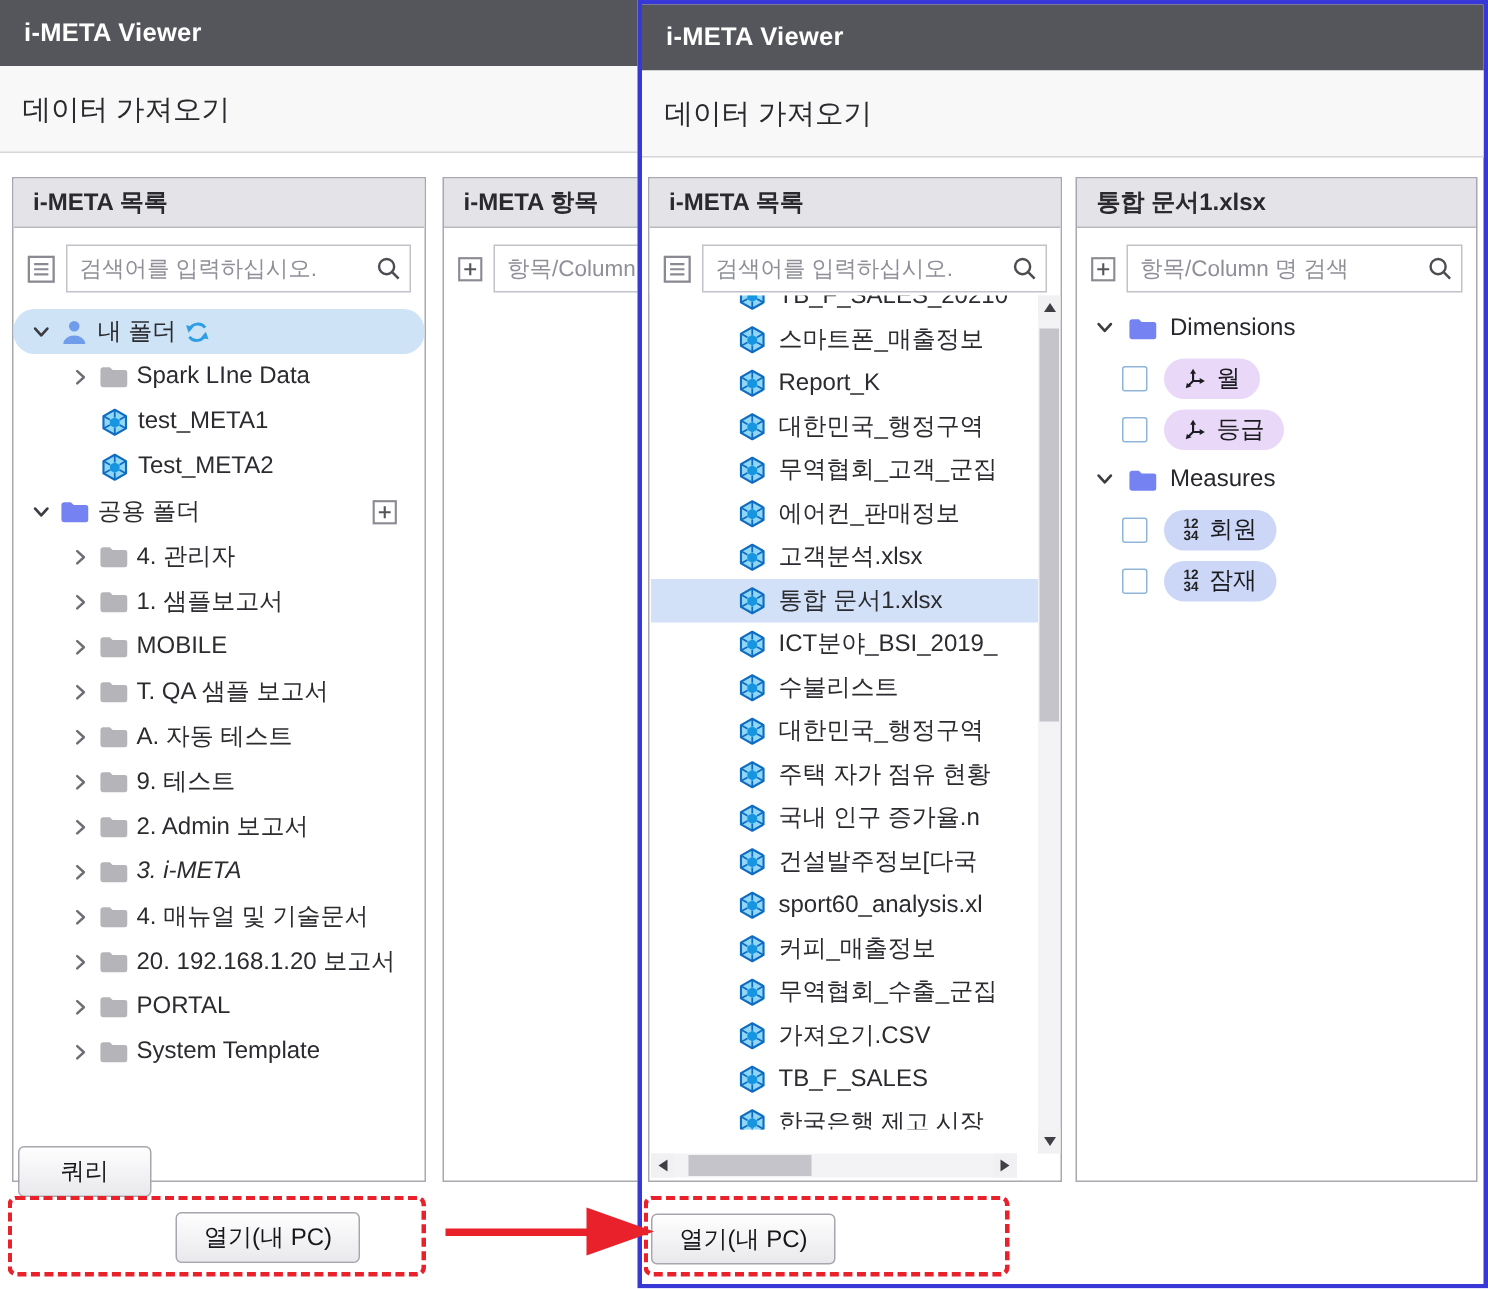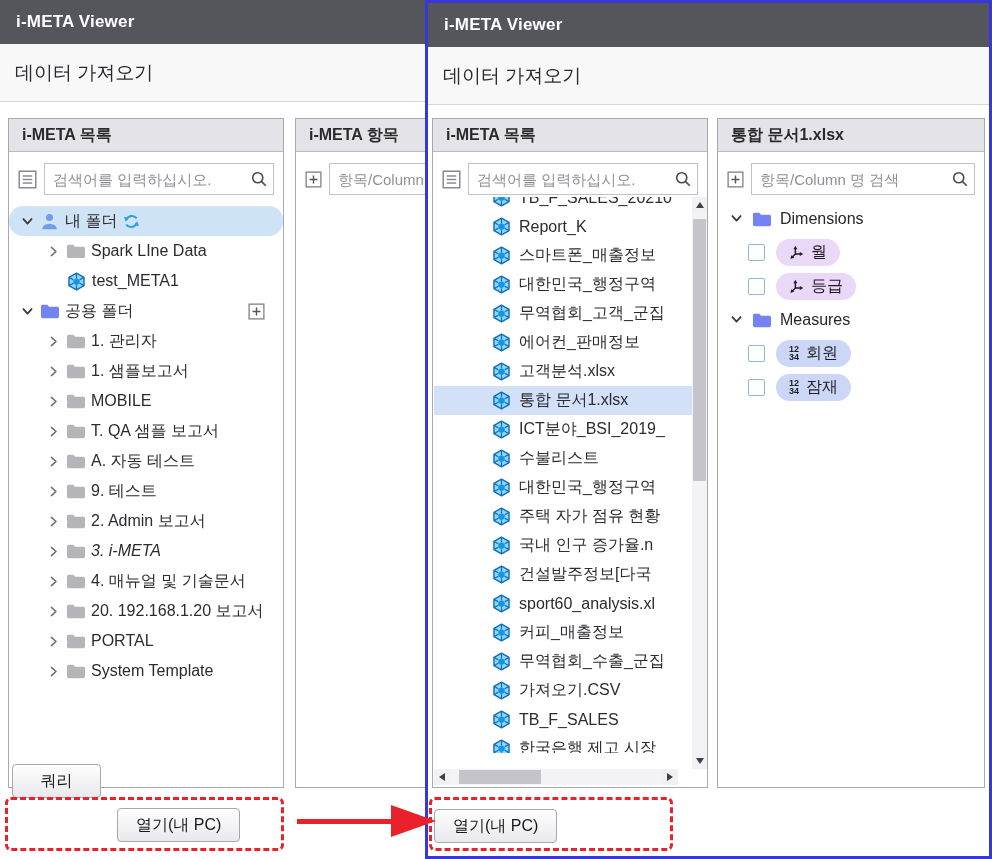--- a/index.html
+++ b/index.html
@@ -147,20 +147,31 @@
             <span class="chev-spacer"></span>
             <span class="icon">
               <svg width="19" height="19" viewBox="0 0 24 24">
                 <polygon points="12,1.5 21.5,6.8 21.5,17.2 12,22.5 2.5,17.2 2.5,6.8" fill="#8fd6f7" stroke="#0f6cc0" stroke-width="1.8" stroke-linejoin="round"></polygon>
                 <path d="M12 1.5v6.2M21.5 6.8l-5.4 3.1M2.5 6.8l5.4 3.1M12 22.5v-5.7M21.5 17.2l-5.4-2.9M2.5 17.2l5.4-2.9" stroke="#0f6cc0" stroke-width="1.5" fill="none"></path>
                 <polygon points="12,7.7 16.1,10 16.1,14.5 12,16.8 7.9,14.5 7.9,10" fill="#1795e0"></polygon>
               </svg>
             </span>
             <span class="row-label">test_META1</span>
           </div>
+          <div class="tree-row" style="padding-left: 38px;">
+            <span class="chev-spacer"></span>
+            <span class="icon">
+              <svg width="19" height="19" viewBox="0 0 24 24">
+                <polygon points="12,1.5 21.5,6.8 21.5,17.2 12,22.5 2.5,17.2 2.5,6.8" fill="#8fd6f7" stroke="#0f6cc0" stroke-width="1.8" stroke-linejoin="round"></polygon>
+                <path d="M12 1.5v6.2M21.5 6.8l-5.4 3.1M2.5 6.8l5.4 3.1M12 22.5v-5.7M21.5 17.2l-5.4-2.9M2.5 17.2l5.4-2.9" stroke="#0f6cc0" stroke-width="1.5" fill="none"></path>
+                <polygon points="12,7.7 16.1,10 16.1,14.5 12,16.8 7.9,14.5 7.9,10" fill="#1795e0"></polygon>
+              </svg>
+            </span>
+            <span class="row-label">Test_META2</span>
+          </div>
           <div class="tree-row" style="padding-left: 12px;">
             <span class="icon">
               <svg width="13" height="13" viewBox="0 0 16 16">
                 <path d="M3 5l5 5.5L13 5" fill="none" stroke="#3c3c42" stroke-width="2.2" stroke-linecap="round" stroke-linejoin="round"></path>
               </svg>
             </span>
             <span class="icon">
               <svg width="19" height="16" viewBox="0 0 20 16">
                 <path d="M1 3.6c0-1.4.7-2.1 2-2.1h4.6l2 2h8.4c1.3 0 2 .7 2 2v8c0 1.4-.7 2-2 2H3c-1.3 0-2-.6-2-2z" fill="#7583f2"></path>
               </svg>
@@ -177,21 +188,21 @@
             <span class="icon">
               <svg width="13" height="13" viewBox="0 0 16 16">
                 <path d="M5.5 3l5.5 5-5.5 5" fill="none" stroke="#6d6d74" stroke-width="2" stroke-linecap="round" stroke-linejoin="round"></path>
               </svg>
             </span>
             <span class="icon">
               <svg width="19" height="16" viewBox="0 0 20 16">
                 <path d="M1 3.6c0-1.4.7-2.1 2-2.1h4.6l2 2h8.4c1.3 0 2 .7 2 2v8c0 1.4-.7 2-2 2H3c-1.3 0-2-.6-2-2z" fill="#b5b5b9"></path>
               </svg>
             </span>
-            <span class="row-label">1. 관리자</span>
+            <span class="row-label">4. 관리자</span>
           </div>
           <div class="tree-row" style="padding-left: 38px;">
             <span class="icon">
               <svg width="13" height="13" viewBox="0 0 16 16">
                 <path d="M5.5 3l5.5 5-5.5 5" fill="none" stroke="#6d6d74" stroke-width="2" stroke-linecap="round" stroke-linejoin="round"></path>
               </svg>
             </span>
             <span class="icon">
               <svg width="19" height="16" viewBox="0 0 20 16">
                 <path d="M1 3.6c0-1.4.7-2.1 2-2.1h4.6l2 2h8.4c1.3 0 2 .7 2 2v8c0 1.4-.7 2-2 2H3c-1.3 0-2-.6-2-2z" fill="#b5b5b9"></path>
@@ -400,31 +411,31 @@
             <span class="row-label">TB_F_SALES_20210</span>
           </div>
           <div class="list-row">
             <span class="icon">
               <svg width="19" height="19" viewBox="0 0 24 24">
                 <polygon points="12,1.5 21.5,6.8 21.5,17.2 12,22.5 2.5,17.2 2.5,6.8" fill="#8fd6f7" stroke="#0f6cc0" stroke-width="1.8" stroke-linejoin="round"></polygon>
                 <path d="M12 1.5v6.2M21.5 6.8l-5.4 3.1M2.5 6.8l5.4 3.1M12 22.5v-5.7M21.5 17.2l-5.4-2.9M2.5 17.2l5.4-2.9" stroke="#0f6cc0" stroke-width="1.5" fill="none"></path>
                 <polygon points="12,7.7 16.1,10 16.1,14.5 12,16.8 7.9,14.5 7.9,10" fill="#1795e0"></polygon>
               </svg>
             </span>
+            <span class="row-label">스마트폰_매출정보</span>
+          </div>
+          <div class="list-row">
+            <span class="icon">
+              <svg width="19" height="19" viewBox="0 0 24 24">
+                <polygon points="12,1.5 21.5,6.8 21.5,17.2 12,22.5 2.5,17.2 2.5,6.8" fill="#8fd6f7" stroke="#0f6cc0" stroke-width="1.8" stroke-linejoin="round"></polygon>
+                <path d="M12 1.5v6.2M21.5 6.8l-5.4 3.1M2.5 6.8l5.4 3.1M12 22.5v-5.7M21.5 17.2l-5.4-2.9M2.5 17.2l5.4-2.9" stroke="#0f6cc0" stroke-width="1.5" fill="none"></path>
+                <polygon points="12,7.7 16.1,10 16.1,14.5 12,16.8 7.9,14.5 7.9,10" fill="#1795e0"></polygon>
+              </svg>
+            </span>
             <span class="row-label">Report_K</span>
-          </div>
-          <div class="list-row">
-            <span class="icon">
-              <svg width="19" height="19" viewBox="0 0 24 24">
-                <polygon points="12,1.5 21.5,6.8 21.5,17.2 12,22.5 2.5,17.2 2.5,6.8" fill="#8fd6f7" stroke="#0f6cc0" stroke-width="1.8" stroke-linejoin="round"></polygon>
-                <path d="M12 1.5v6.2M21.5 6.8l-5.4 3.1M2.5 6.8l5.4 3.1M12 22.5v-5.7M21.5 17.2l-5.4-2.9M2.5 17.2l5.4-2.9" stroke="#0f6cc0" stroke-width="1.5" fill="none"></path>
-                <polygon points="12,7.7 16.1,10 16.1,14.5 12,16.8 7.9,14.5 7.9,10" fill="#1795e0"></polygon>
-              </svg>
-            </span>
-            <span class="row-label">스마트폰_매출정보</span>
           </div>
           <div class="list-row">
             <span class="icon">
               <svg width="19" height="19" viewBox="0 0 24 24">
                 <polygon points="12,1.5 21.5,6.8 21.5,17.2 12,22.5 2.5,17.2 2.5,6.8" fill="#8fd6f7" stroke="#0f6cc0" stroke-width="1.8" stroke-linejoin="round"></polygon>
                 <path d="M12 1.5v6.2M21.5 6.8l-5.4 3.1M2.5 6.8l5.4 3.1M12 22.5v-5.7M21.5 17.2l-5.4-2.9M2.5 17.2l5.4-2.9" stroke="#0f6cc0" stroke-width="1.5" fill="none"></path>
                 <polygon points="12,7.7 16.1,10 16.1,14.5 12,16.8 7.9,14.5 7.9,10" fill="#1795e0"></polygon>
               </svg>
             </span>
             <span class="row-label">대한민국_행정구역</span>

